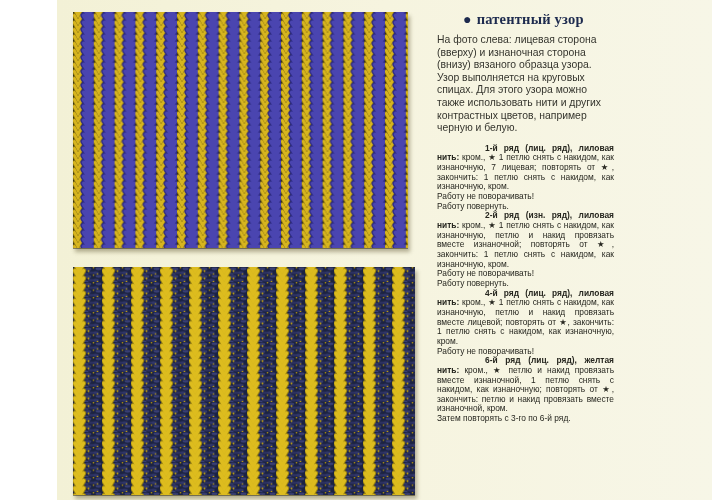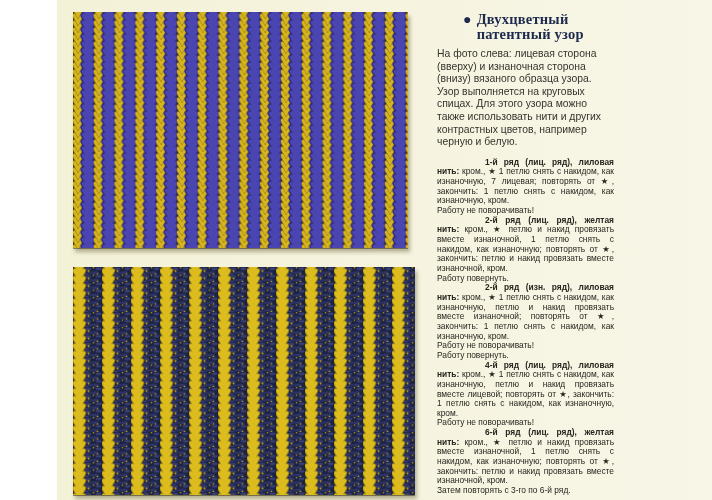--- a/index.html
+++ b/index.html
@@ -85,33 +85,31 @@
     </defs>
     <rect width="342" height="228" fill="url(#back)"></rect>
   </svg>
 </div>
 
 <div class="text-col">
 
   <div class="title-row">
     <span class="title-bullet">●</span>
     <div>
-      <div>Двухцветный</div>
       <div>патентный узор</div>
     </div>
   </div>
 
   <div class="intro">На фото слева: лицевая сторона (вверху) и изнаночная сторона (внизу) вязаного образца узора. Узор выполняется на круговых спицах. Для этого узора можно также использовать нити и других контрастных цветов, например черную и белую.</div>
 
   <div class="instructions">
 
     <p class="row"><b>1-й ряд (лиц. ряд), лиловая нить:</b> <span>кром., ★ 1 петлю снять с накидом, как изнаночную, 7 лицевая; повторять от ★, закончить: 1 петлю снять с накидом, как изнаночную, кром.</span></p>
     <p class="note">Работу не поворачивать!</p>
 
-    <p class="row"><b>2-й ряд (лиц. ряд), желтая нить:</b> <span>кром., ★ петлю и накид провязать вместе изнаночной, 1 петлю снять с накидом, как изнаночную; повторять от ★, закончить: петлю и накид провязать вместе изнаночной, кром.</span></p>
     <p class="note">Работу повернуть.</p>
 
     <p class="row"><b>2-й ряд (изн. ряд), лиловая нить:</b> <span>кром., ★ 1 петлю снять с накидом, как изнаночную, петлю и накид провязать вместе изнаночной; повторять от ★, закончить: 1 петлю снять с накидом, как изнаночную, кром.</span></p>
     <p class="note">Работу не поворачивать!</p>
 
     <p class="note">Работу повернуть.</p>
 
     <p class="row"><b>4-й ряд (лиц. ряд), лиловая нить:</b> <span>кром., ★ 1 петлю снять с накидом, как изнаночную, петлю и накид провязать вместе лицевой; повторять от ★, закончить: 1 петлю снять с накидом, как изнаночную, кром.</span></p>
     <p class="note">Работу не поворачивать!</p>
 

